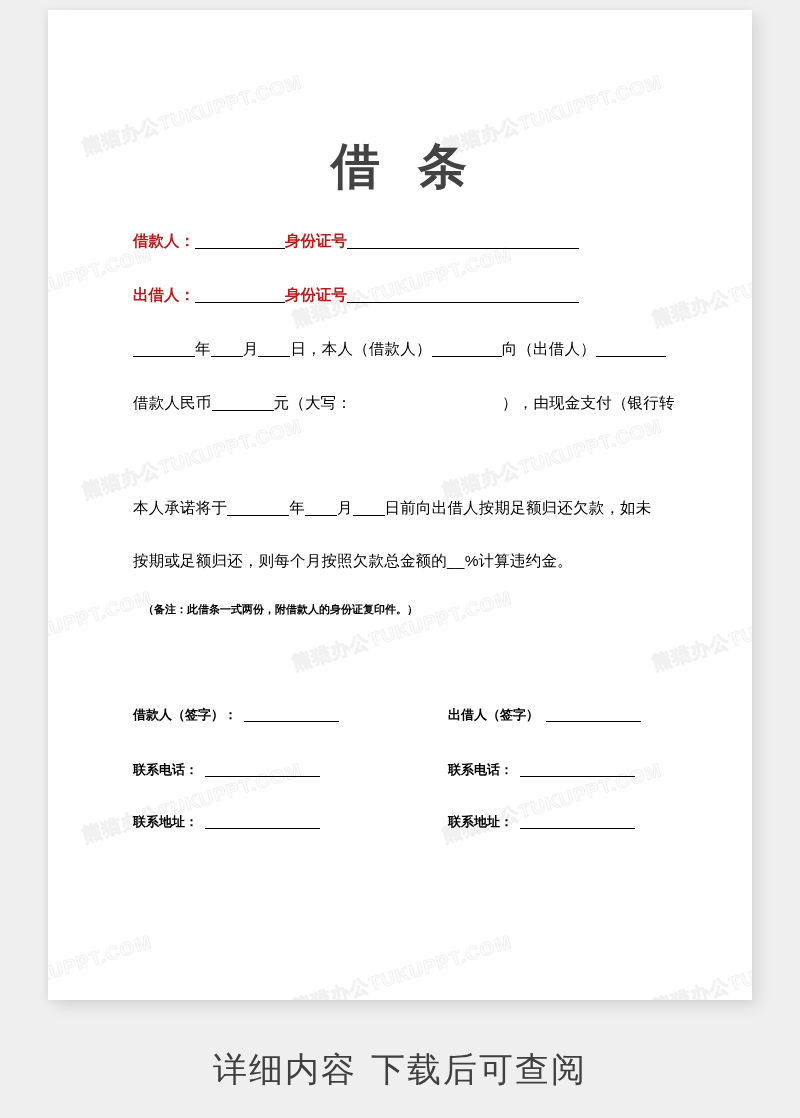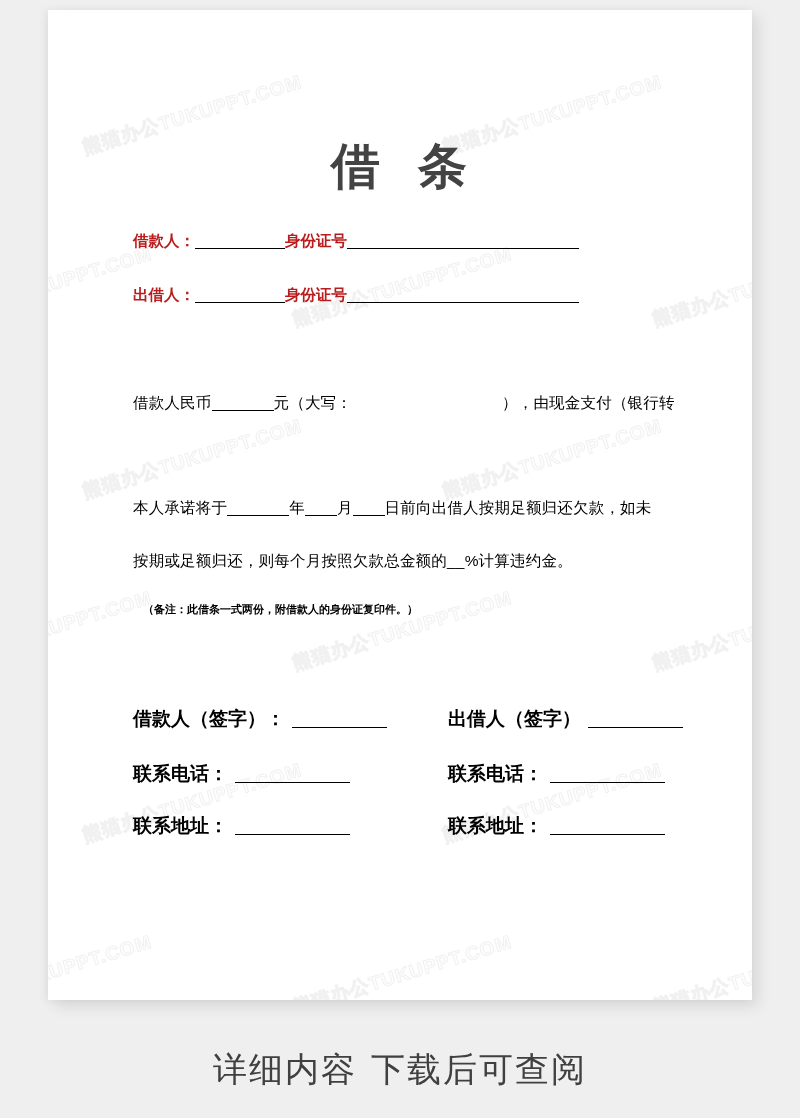--- a/index.html
+++ b/index.html
@@ -120,21 +120,21 @@
     top: 592px;
     font-size: 11px;
     font-weight: bold;
     color: #000;
     white-space: nowrap;
     text-align: center;
   }
 
   .sig-cell {
     position: absolute;
-    font-size: 19px;
+    font-size: 13px;
     font-weight: bold;
     color: #000;
     white-space: nowrap;
   }
   .sig-col-left  { left: 85px;  }
   .sig-col-right { left: 400px; }
   .sig-row-1 { top: 696px; }
   .sig-row-2 { top: 751px; }
   .sig-row-3 { top: 803px; }
 
@@ -185,20 +185,23 @@
     </div>
 
     <div class="party-line" id="party-borrower">
       <span>借款人：</span><span class="rule rule-w90"></span><span>身份证号</span><span class="rule rule-w230"></span>
     </div>
 
     <div class="party-line" id="party-lender">
       <span>出借人：</span><span class="rule rule-w90"></span><span>身份证号</span><span class="rule rule-w230"></span>
     </div>
 
+    <div class="body-line" id="body-line-1">
+      <span class="rule rule-w62"></span><span>年</span><span class="rule rule-w32"></span><span>月</span><span class="rule rule-w32"></span><span>日，本人（借款人）</span><span class="rule rule-w70"></span><span>向（出借人）</span><span class="rule rule-w70"></span>
+    </div>
 
     <div class="body-line" id="body-line-2">
       <span>借款人民币</span><span class="rule rule-w62"></span><span>元（大写：</span><span style="display:inline-block;width:150px;"></span><span>），由现金支付（银行转</span>
     </div>
 
 
     <div class="body-line" id="body-line-5">
       <span>按期或足额归还，则每个月按照欠款总金额的__%计算违约金。</span>
     </div>
 

